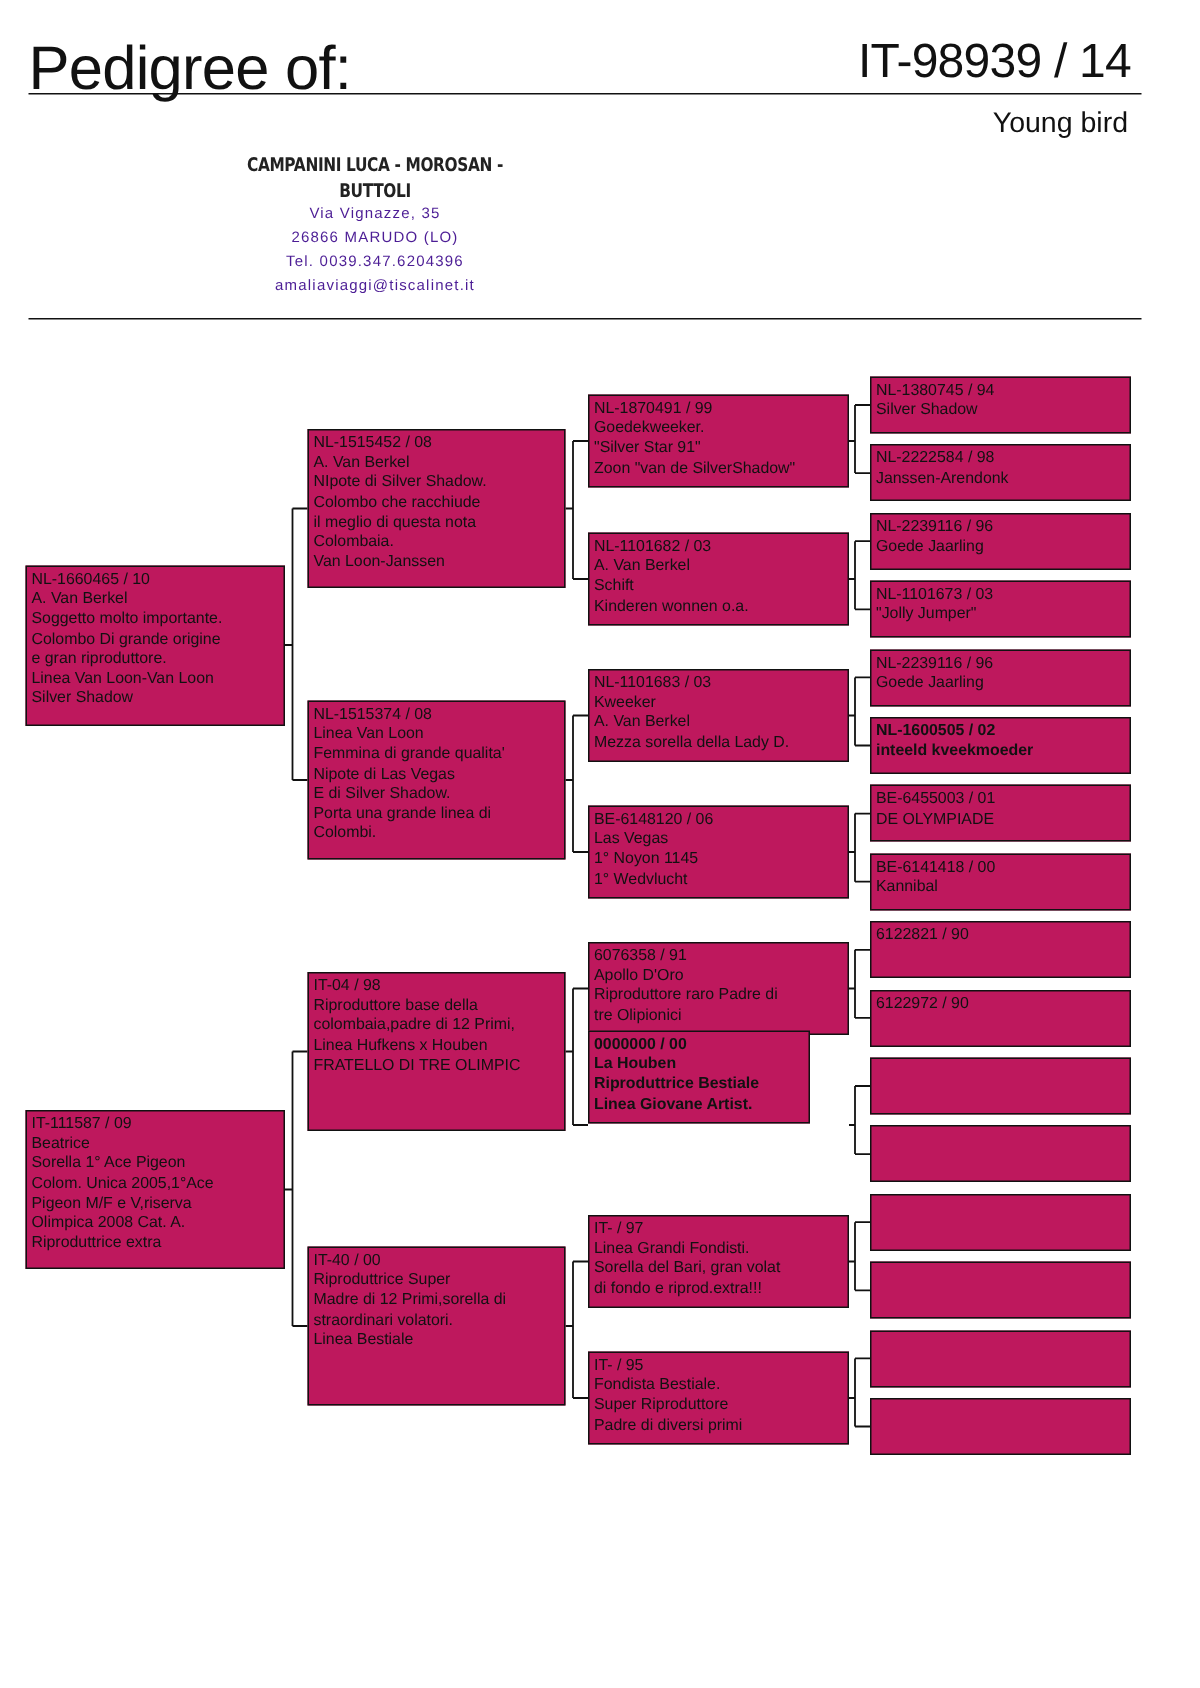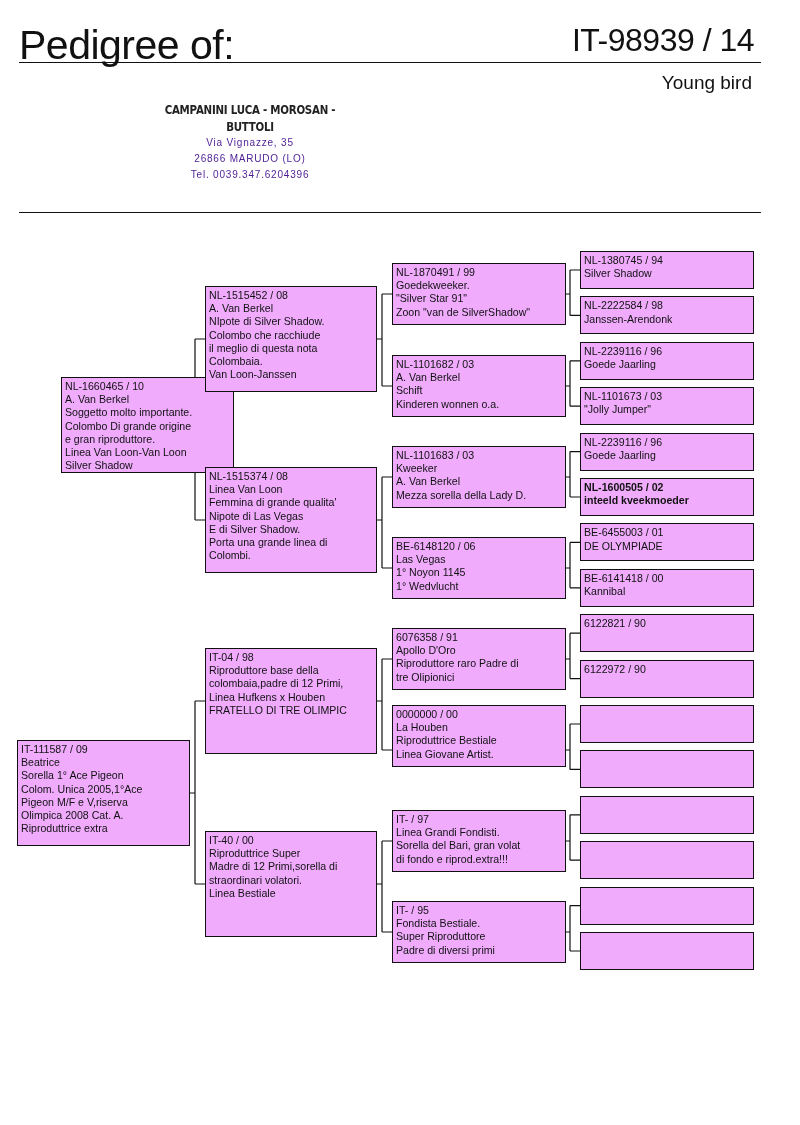--- a/index.html
+++ b/index.html
@@ -11,21 +11,21 @@
   .abs { position: absolute; }
   .title-left { left: 19px; top: 22px; font-size: 41px; letter-spacing: -0.5px; color: #111; }
   .title-right { right: 46px; top: 22px; font-size: 32px; letter-spacing: -0.5px; color: #111; }
   .rule { position: absolute; left: 19px; width: 742px; height: 0; border-top: 1.5px solid #111; }
   .subtitle { right: 48px; top: 72px; font-size: 19px; color: #111; }
   .owner { left: 120px; top: 101px; width: 260px; text-align: center; }
   .owner .name { font-family: "DejaVu Sans", sans-serif; font-size: 12.5px; font-weight: bold; letter-spacing: -0.3px; transform: scaleX(0.82); transform-origin: center; color: #222; line-height: 17px; }
   .owner .line { font-family: Liberation Sans, sans-serif; font-size: 10px; letter-spacing: 0.8px; color: #4c1d95; line-height: 16px; }
   .box {
     position: absolute; box-sizing: border-box;
-    border: 1.3px solid #111; background: #f0abfc;
+    border: 1.3px solid #111; background: #be185d;
     padding: 2px 3px; font-size: 10.6px; line-height: 13.2px; color: #111;
     overflow: hidden; white-space: nowrap;
   }
   .box .ring { display: block; }
   .box .ln { display: block; }
   svg.connectors { position: absolute; left: 0; top: 0; width: 800px; height: 1125px; pointer-events: none; }
   svg.connectors path { fill: none; stroke: #111; stroke-width: 1.2; }
 </style>
 </head>
 <body>
@@ -33,20 +33,21 @@
 <div class="abs title-left">Pedigree of:</div>
 <div class="abs title-right">IT-98939 / 14</div>
 <div class="rule" style="top:62px;"></div>
 <div class="abs subtitle">Young bird</div>
 
 <div class="abs owner">
   <div class="name">CAMPANINI LUCA - MOROSAN - BUTTOLI</div>
   <div class="line">Via Vignazze, 35</div>
   <div class="line">26866 MARUDO (LO)</div>
   <div class="line">Tel. 0039.347.6204396</div>
+  <div class="line">amaliaviaggi@tiscalinet.it</div>
 </div>
 
 <div class="rule" style="top:212px;"></div>
 
 <svg class="connectors" id="connectors">
     <path d="M190 430 H195 M195 339 V520 M195 339 H205 M195 520 H205"></path>
     <path d="M190 793 H195 M195 701 V884 M195 701 H205 M195 884 H205"></path>
     <path d="M377 339 H382 M382 294 V386 M382 294 H392 M382 386 H392"></path>
     <path d="M377 520 H382 M382 477 V568 M382 477 H392 M382 568 H392"></path>
     <path d="M377 701 H382 M382 659 V750 M382 659 H392 M382 750 H392"></path>
@@ -55,21 +56,21 @@
     <path d="M566 386 H570 M570 360.8 V406.2 M570 360.8 H580 M570 406.2 H580"></path>
     <path d="M566 477 H570 M570 451.6 V497 M570 451.6 H580 M570 497 H580"></path>
     <path d="M566 568 H570 M570 542.4 V587.8 M570 542.4 H580 M570 587.8 H580"></path>
     <path d="M566 659 H570 M570 633.2 V678.5999999999999 M570 633.2 H580 M570 678.5999999999999 H580"></path>
     <path d="M566 750 H570 M570 724 V769.4 M570 724 H580 M570 769.4 H580"></path>
     <path d="M566 841 H570 M570 814.8 V860.1999999999999 M570 814.8 H580 M570 860.1999999999999 H580"></path>
     <path d="M566 932 H570 M570 905.6 V951 M570 905.6 H580 M570 951 H580"></path>
   </svg>
 
 <div id="tree">
-    <div class="box" style="left: 17px; top: 377px; width: 173px; height: 96px; margin-left: 44px;">
+    <div class="box" style="left: 17px; top: 377px; width: 173px; height: 107px;">
       <span class="ring">NL-1660465 / 10</span>
       <span class="ln">A. Van Berkel</span>
       <span class="ln">Soggetto molto importante.</span>
       <span class="ln">Colombo Di grande origine</span>
       <span class="ln">e gran riproduttore.</span>
       <span class="ln">Linea Van Loon-Van Loon</span>
       <span class="ln">Silver Shadow</span>
     </div>
     <div class="box" style="left: 17px; top: 740px; width: 173px; height: 106px;">
       <span class="ring">IT-111587 / 09</span>
@@ -135,21 +136,21 @@
       <span class="ln">Las Vegas</span>
       <span class="ln">1° Noyon 1145</span>
       <span class="ln">1° Wedvlucht</span>
     </div>
     <div class="box" style="left: 392px; top: 628px; width: 174px; height: 62px;">
       <span class="ring">6076358 / 91</span>
       <span class="ln">Apollo D'Oro</span>
       <span class="ln">Riproduttore raro Padre di</span>
       <span class="ln">tre Olipionici</span>
     </div>
-    <div class="box" style="left: 392px; top: 705px; width: 174px; height: 62px;">
+    <div class="box" style="left: 392px; top: 687px; width: 148px; height: 62px; font-weight: bold;">
       <span class="ring">0000000 / 00</span>
       <span class="ln">La Houben</span>
       <span class="ln">Riproduttrice Bestiale</span>
       <span class="ln">Linea Giovane Artist.</span>
     </div>
     <div class="box" style="left: 392px; top: 810px; width: 174px; height: 62px;">
       <span class="ring">IT- / 97</span>
       <span class="ln">Linea Grandi Fondisti.</span>
       <span class="ln">Sorella del Bari, gran volat</span>
       <span class="ln">di fondo e riprod.extra!!!</span>

